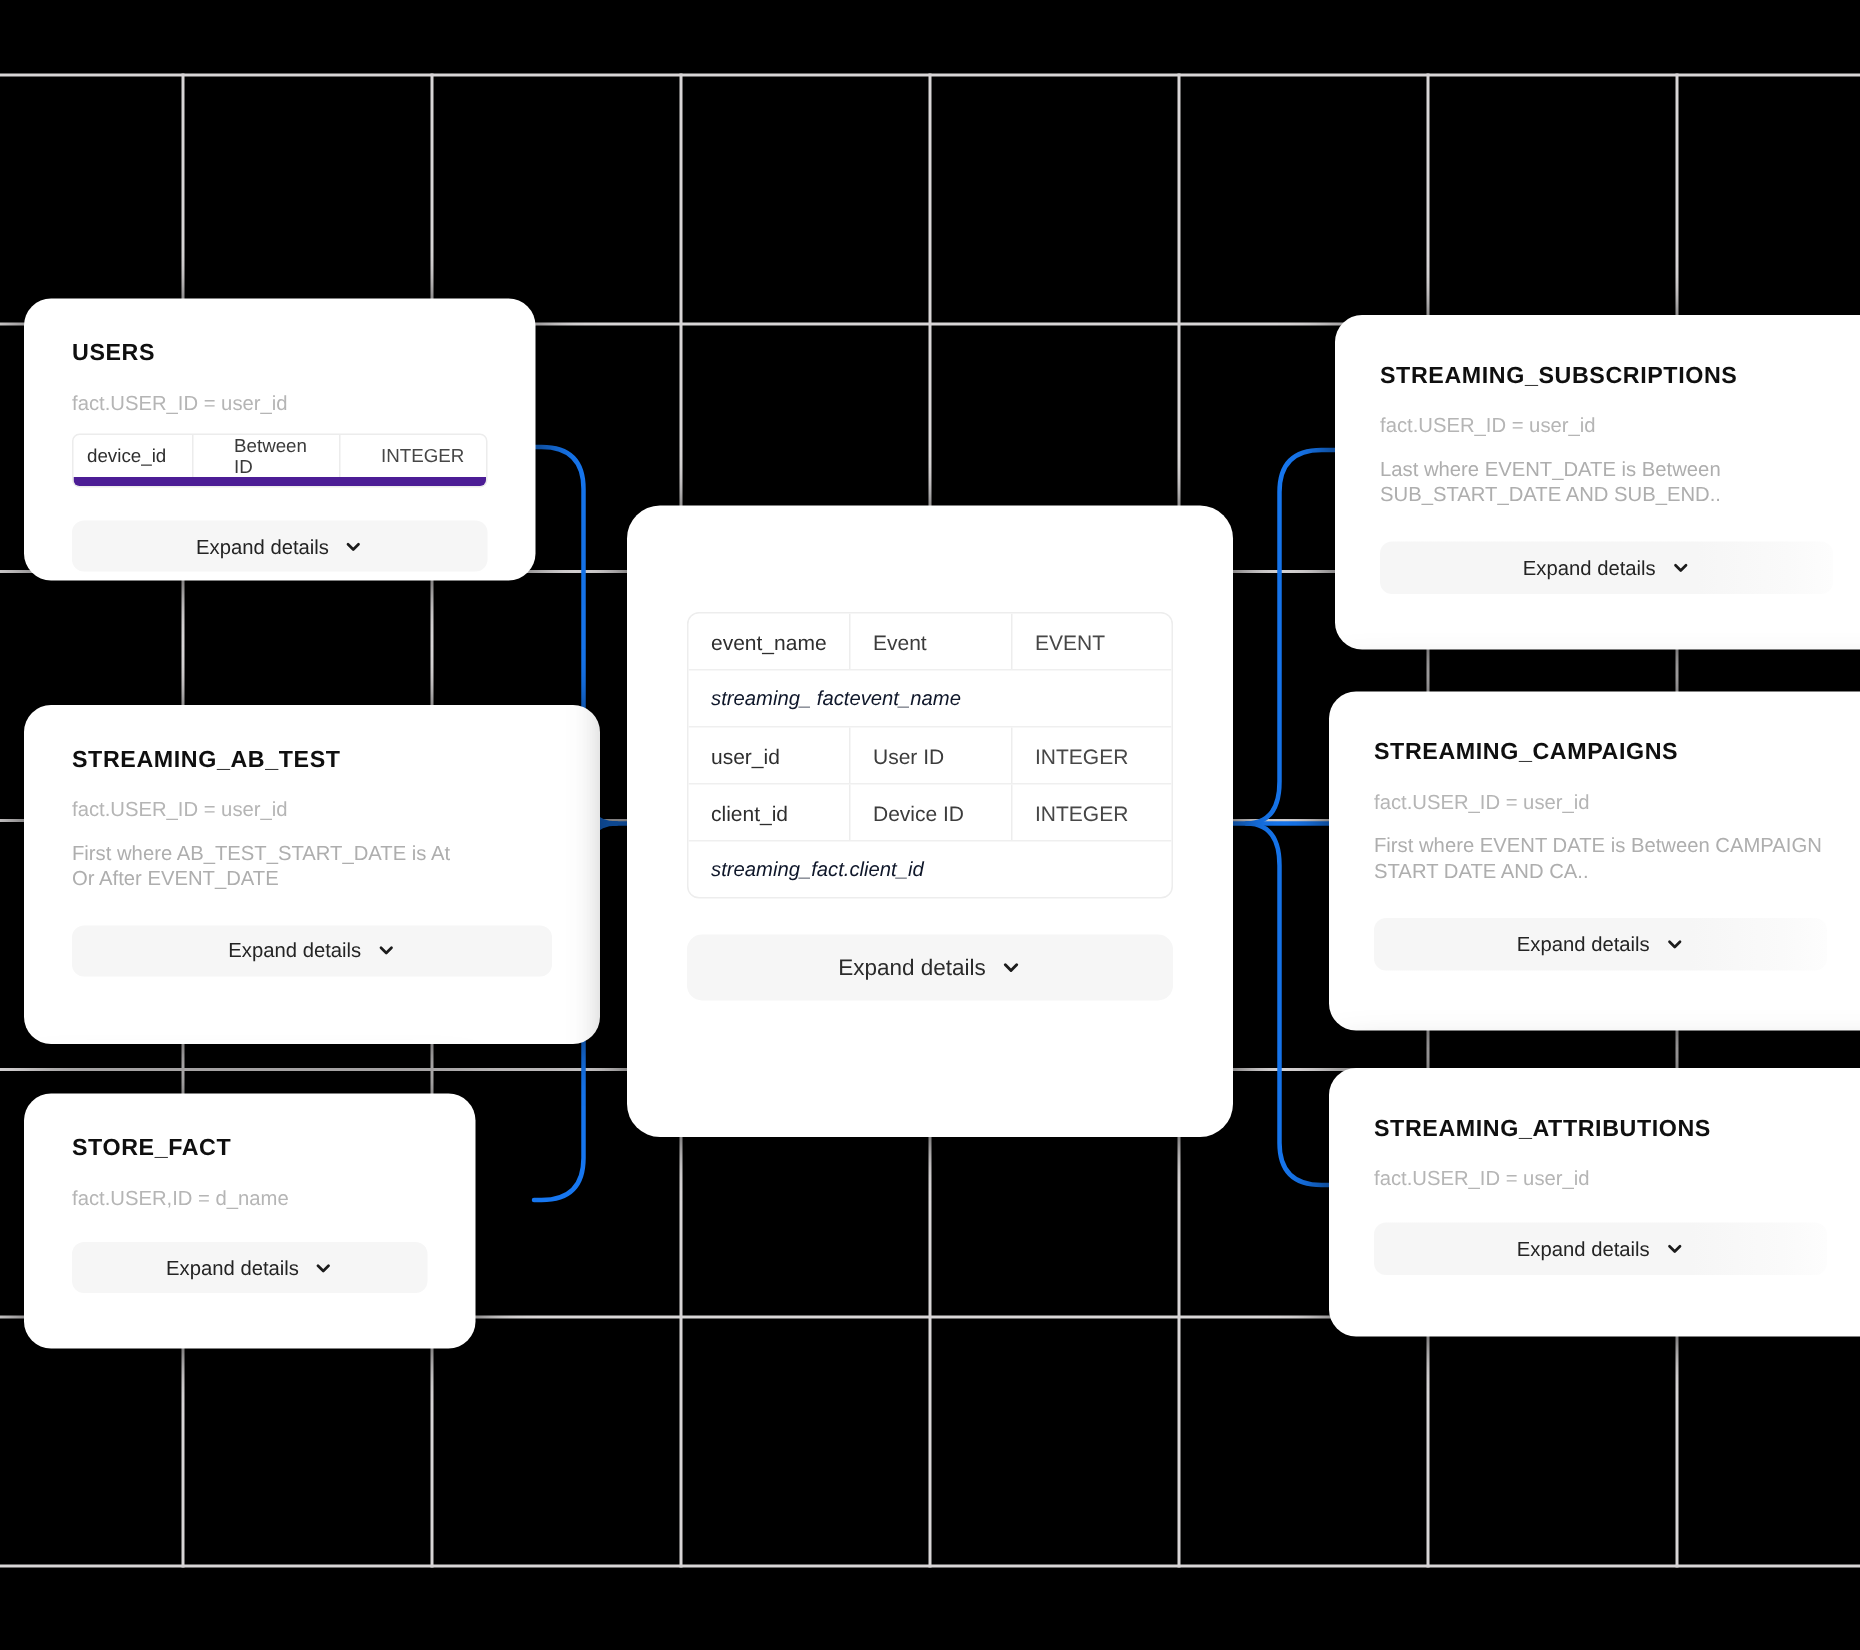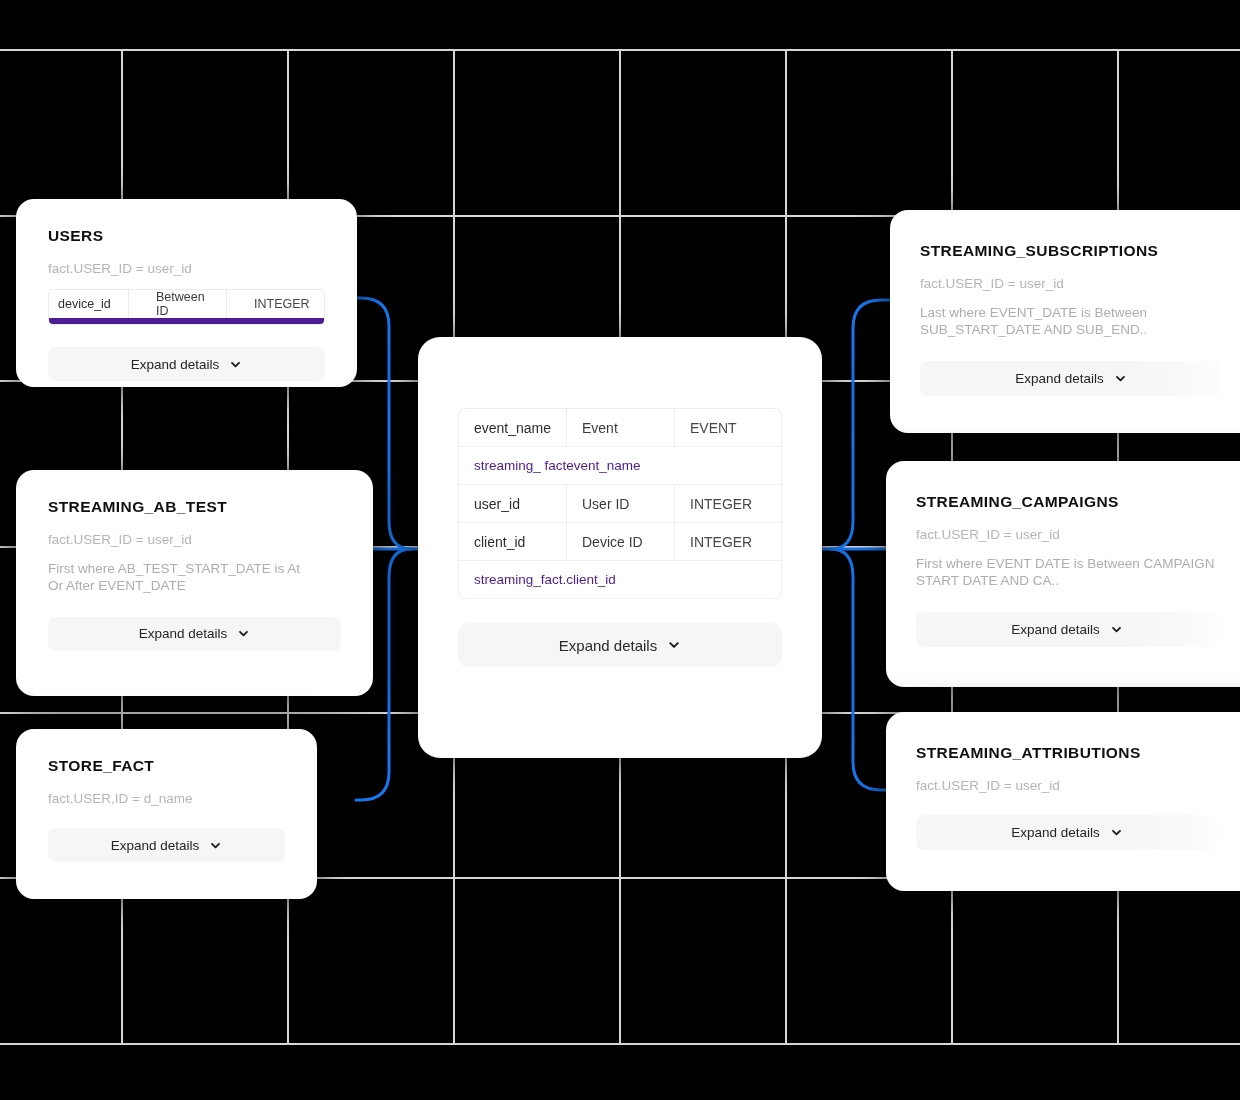--- a/index.html
+++ b/index.html
@@ -35,22 +35,22 @@
 
   
   #card-fact{border-radius:22px;padding:44px 40px;}
   #card-fact .card-title{font-size:20px;letter-spacing:0;}
   .big-table{margin-top:27px;border:1px solid #ededed;border-radius:8px;overflow:hidden;background:#fff;}
   .bt-row{display:flex;height:37px;border-bottom:1px solid #efefef;}
   .bt-cell{display:flex;align-items:center;padding:0 15px;font-size:14px;color:#2e2e2e;box-sizing:border-box;}
   .bt-cell.c1{width:108px;border-right:1px solid #ededed;text-align:center;}
   .bt-cell.c2{width:108px;border-right:1px solid #ededed;color:#3c3c3c;}
   .bt-cell.c3{flex:1;color:#474747;}
-  .bt-sub{height:37px;display:flex;align-items:center;padding:0 15px;font-size:13.5px;color:#4c1d95;
-          border-bottom:1px solid #efefef;}
+  .bt-sub{height:37px;display:flex;align-items:center;padding:0 15px;font-size:13.5px;color:#0f172a;
+          border-bottom:1px solid #efefef;font-style:italic;}
   .bt-sub.final{border-bottom:0;}
   #card-fact .btn{height:44px;border-radius:10px;font-size:15px;margin-top:24px;color:#2b2b2b;}
 
   
   .right{width:430px;padding:32px 30px;}
   .right .btn{width:302px;background:linear-gradient(90deg,#f6f6f6 70%,#fafafa 90%,#fdfdfd 100%);height:35px;}
 </style>
 </head>
 <body>
 
@@ -95,21 +95,21 @@
   <button class="btn">
     <span>Expand details</span>
     <span class="chev">
       <svg width="13" height="13" viewBox="0 0 13 13">
           <path d="M3 4.8 6.5 8.3 10 4.8" fill="none" stroke="#1c1c1c" stroke-width="1.8" stroke-linecap="round" stroke-linejoin="round"></path>
         </svg>
     </span>
   </button>
 </div>
 
-<div class="card" style="left:16px;top:470px;width:357px;height:226px">
+<div class="card" style="left:16px;top:470px;width:384px;height:226px">
   <div class="card-title">STREAMING_AB_TEST</div>
   <div class="join">fact.USER_ID = user_id</div>
   <div class="desc">First where AB_TEST_START_DATE is At
 Or After EVENT_DATE</div>
   <button class="btn">
     <span>Expand details</span>
     <span class="chev">
       <svg width="13" height="13" viewBox="0 0 13 13">
           <path d="M3 4.8 6.5 8.3 10 4.8" fill="none" stroke="#1c1c1c" stroke-width="1.8" stroke-linecap="round" stroke-linejoin="round"></path>
         </svg>

